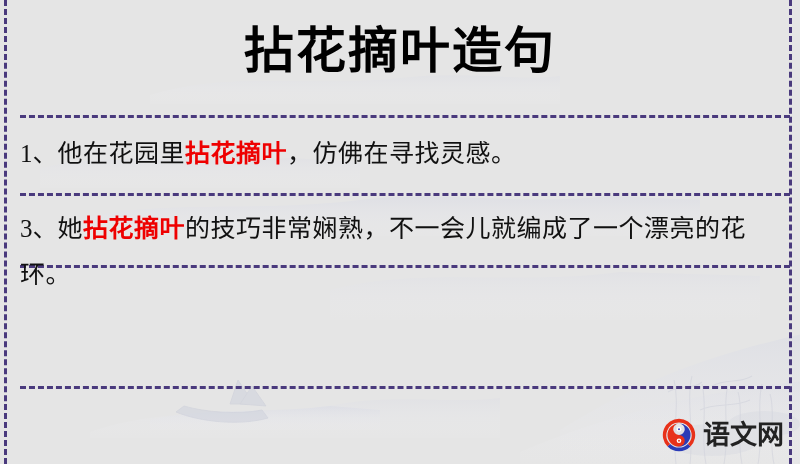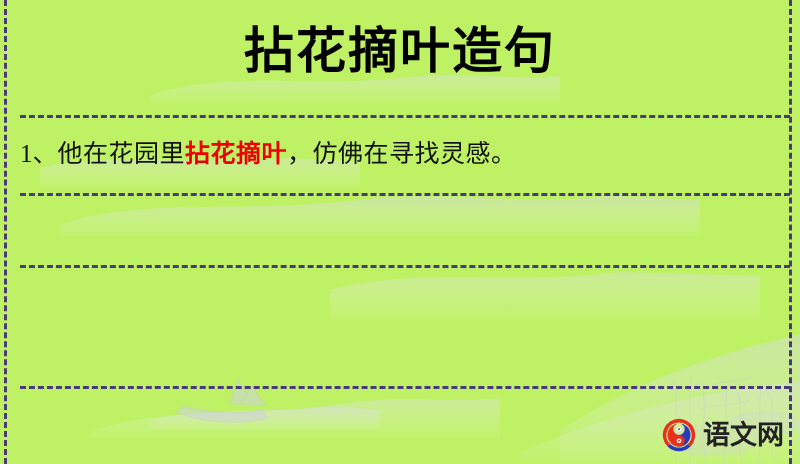--- a/index.html
+++ b/index.html
@@ -11,21 +11,21 @@
     background: #ffffff;
     font-family: "Liberation Serif", "DejaVu Serif", serif;
     overflow: hidden;
   }
 
   
   #page {
     position: relative;
     width: 800px;
     height: 464px;
-    background: #bef264;
+    background: #e5e5e5;
     overflow: hidden;
   }
   #wm-svg {
     position: absolute;
     left: 0; top: 0;
     width: 800px;
     height: 464px;
     z-index: 0;
     pointer-events: none;
   }
@@ -191,20 +191,23 @@
   <div class="hrule" style="top:265px;"></div>
   <div class="hrule" style="top:386px;"></div>
 
   <div id="sentences">
 
     <div class="sentence" id="s1">
       <span class="num">1、</span><span>他在花园里</span><span class="idiom">拈花摘叶</span><span>，仿佛在寻找灵感。</span>
     </div>
 
 
+    <div class="sentence" id="s3">
+      <span class="num">3、</span><span>她</span><span class="idiom">拈花摘叶</span><span>的技巧非常娴熟，不一会儿就编成了一个漂亮的花环。</span>
+    </div>
 
   </div>
 
   <div id="logo">
     <svg id="logo-mark" viewBox="0 0 100 100" aria-hidden="true">
 
       <path d="M50,5 A45,45 0 0,0 18.2,81.8 L25.3,74.7 A35,35 0 0,1 50,15 Z" fill="#e8311a"></path>
       <path d="M50,5 A45,45 0 0,1 81.8,81.8 L74.7,74.7 A35,35 0 0,0 50,15 Z" fill="#e8311a"></path>
       <path d="M18.2,81.8 A45,45 0 0,0 81.8,81.8 L74.7,74.7 A35,35 0 0,1 25.3,74.7 Z" fill="#2a3bb7"></path>
 

